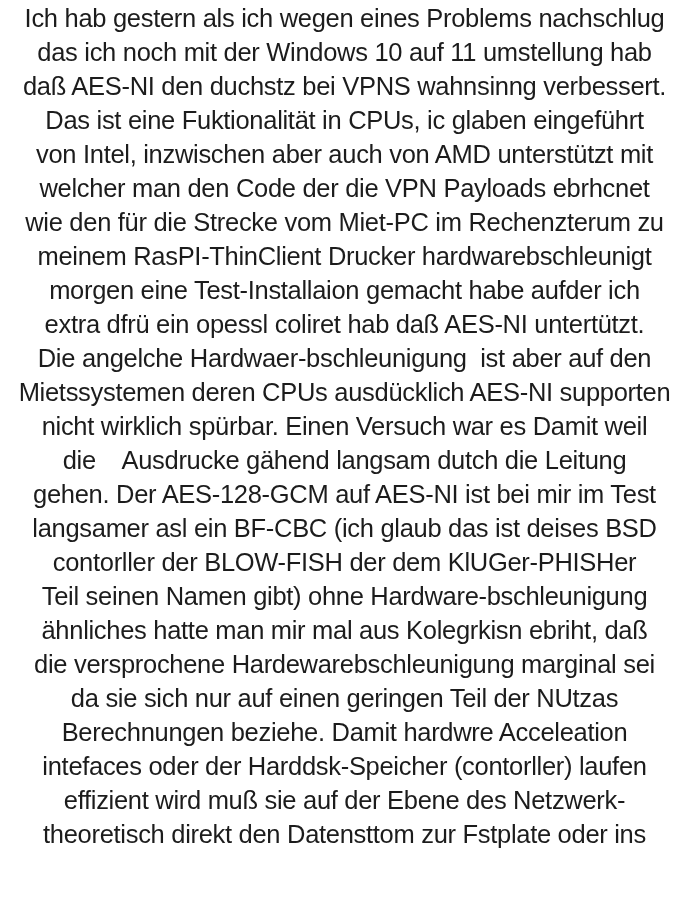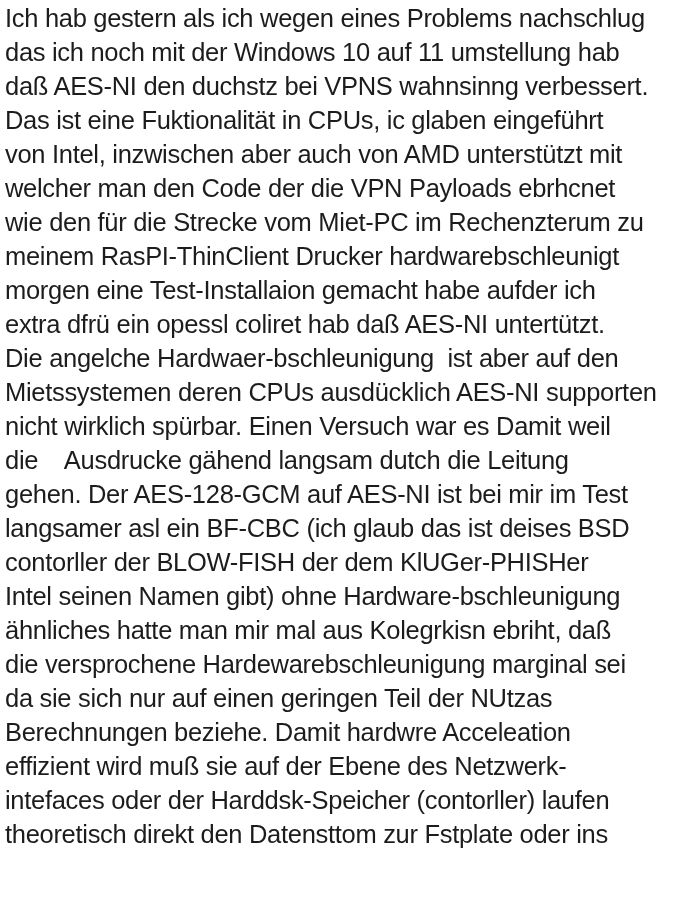--- a/index.html
+++ b/index.html
@@ -9,20 +9,21 @@
     }
     body {
       width: 684px;
       height: 920px;
       overflow: hidden;
       font-family: "Liberation Sans", "DejaVu Sans", sans-serif;
     }
     .text-block {
       padding: 1px 0 0 5px;
       color: #1c1c1c;
+      text-align: center;
     }
     .line {
       font-size: 25.5px;
       line-height: 34px;
       white-space: pre;
       letter-spacing: -0.3px;
       font-weight: 400;
     }
   </style>
 </head>
@@ -39,21 +40,21 @@
     <div class="line">meinem RasPI-ThinClient Drucker hardwarebschleunigt</div>
     <div class="line">morgen eine Test-Installaion gemacht habe aufder ich</div>
     <div class="line">extra dfrü ein opessl coliret hab daß AES-NI untertützt.</div>
     <div class="line">Die angelche Hardwaer-bschleunigung  ist aber auf den</div>
     <div class="line">Mietssystemen deren CPUs ausdücklich AES-NI supporten</div>
     <div class="line">nicht wirklich spürbar. Einen Versuch war es Damit weil</div>
     <div class="line">die    Ausdrucke gähend langsam dutch die Leitung</div>
     <div class="line">gehen. Der AES-128-GCM auf AES-NI ist bei mir im Test</div>
     <div class="line">langsamer asl ein BF-CBC (ich glaub das ist deises BSD</div>
     <div class="line">contorller der BLOW-FISH der dem KlUGer-PHISHer</div>
-    <div class="line">Intel seinen Namen gibt) ohne Hardware-bschleunigung</div>
+    <div class="line">Teil seinen Namen gibt) ohne Hardware-bschleunigung</div>
     <div class="line">ähnliches hatte man mir mal aus Kolegrkisn ebriht, daß</div>
     <div class="line">die versprochene Hardewarebschleunigung marginal sei</div>
     <div class="line">da sie sich nur auf einen geringen Teil der NUtzas</div>
     <div class="line">Berechnungen beziehe. Damit hardwre Acceleation</div>
+    <div class="line">intefaces oder der Harddsk-Speicher (contorller) laufen</div>
     <div class="line">effizient wird muß sie auf der Ebene des Netzwerk-</div>
-    <div class="line">intefaces oder der Harddsk-Speicher (contorller) laufen</div>
     <div class="line">theoretisch direkt den Datensttom zur Fstplate oder ins</div>
   </div>
 
 </body></html>

